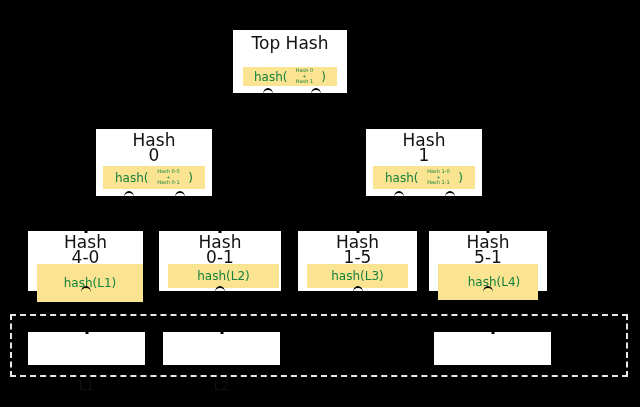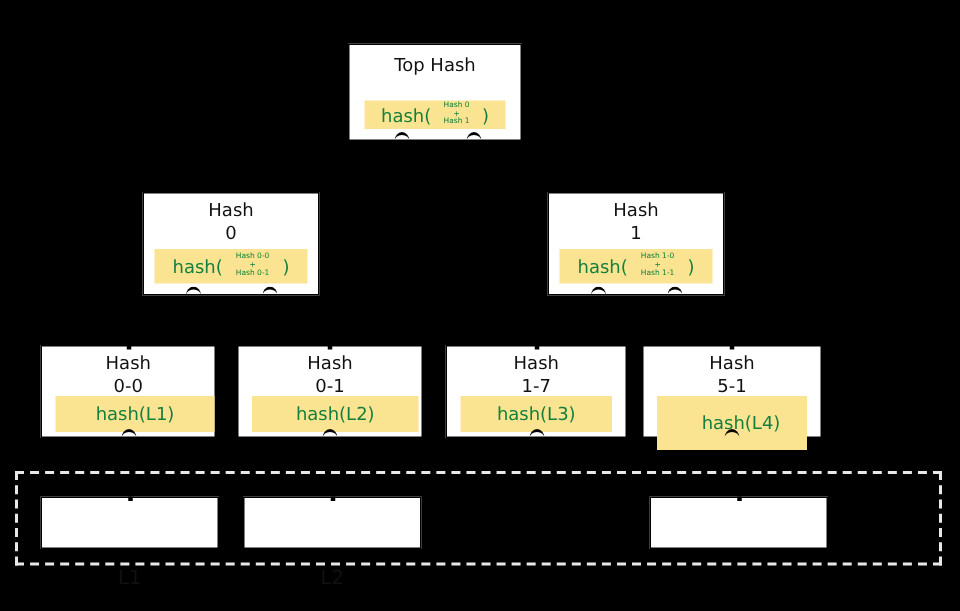--- a/index.html
+++ b/index.html
@@ -12,21 +12,21 @@
   .canvas { position: relative; width: 640px; height: 407px; background: #000; overflow: hidden; }
 
   .node {
     position: absolute;
     background: #fff;
     border: 1px solid #000;
     box-sizing: border-box;
   }
   .node-title {
     text-align: center;
-    font-size: 12px;
+    font-size: 17px;
     line-height: 15px;
     padding-top: 6px;
     color: #111;
   }
   .node-title.two-line { padding-top: 4px; }
 
   .hashbox {
     position: absolute;
     background: #fae491;
     display: flex;
@@ -146,23 +146,23 @@
       <span class="fn">)</span>
     </div>
     <i class="arc" style="left:24%;"></i>
     <i class="arc" style="left:68%;"></i>
   </div>
 
   <div class="node" style="left:27px; top:230px; width:117px; height:62px;">
     <i class="tick-top"></i>
     <div class="node-title two-line">
       <div>Hash</div>
-      <div>0-0</div>
-    </div>
-    <div class="hashbox centered" style="left:9px; right:0; top:33px; height:24px;">
+      <div>4-0</div>
+    </div>
+    <div class="hashbox centered" style="left:9px; right:0; top:33px; height:38px;">
       <span class="fn">hash(L1)</span>
     </div>
     <i class="arc" style="left:50%; transform:translateX(-50%);"></i>
   </div>
 
   <div class="node" style="left:158px; top:230px; width:124px; height:62px;">
     <i class="tick-top"></i>
     <div class="node-title two-line">
       <div>Hash</div>
       <div>0-1</div>
@@ -170,21 +170,21 @@
     <div class="hashbox centered" style="left:9px; right:2px; top:33px; height:24px;">
       <span class="fn">hash(L2)</span>
     </div>
     <i class="arc" style="left:50%; transform:translateX(-50%);"></i>
   </div>
 
   <div class="node" style="left:297px; top:230px; width:121px; height:62px;">
     <i class="tick-top"></i>
     <div class="node-title two-line">
       <div>Hash</div>
-      <div>1-7</div>
+      <div>1-5</div>
     </div>
     <div class="hashbox centered" style="left:9px; right:9px; top:33px; height:24px;">
       <span class="fn">hash(L3)</span>
     </div>
     <i class="arc" style="left:50%; transform:translateX(-50%);"></i>
   </div>
 
   <div class="node" style="left:428px; top:230px; width:120px; height:62px;">
     <i class="tick-top"></i>
     <div class="node-title two-line">

